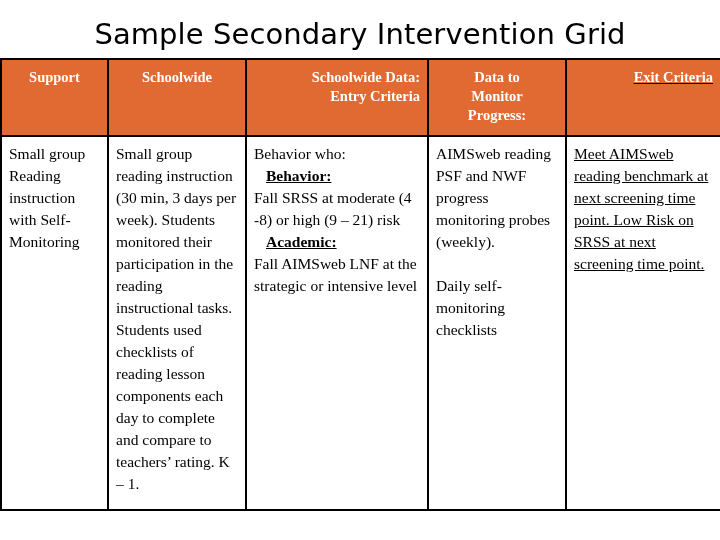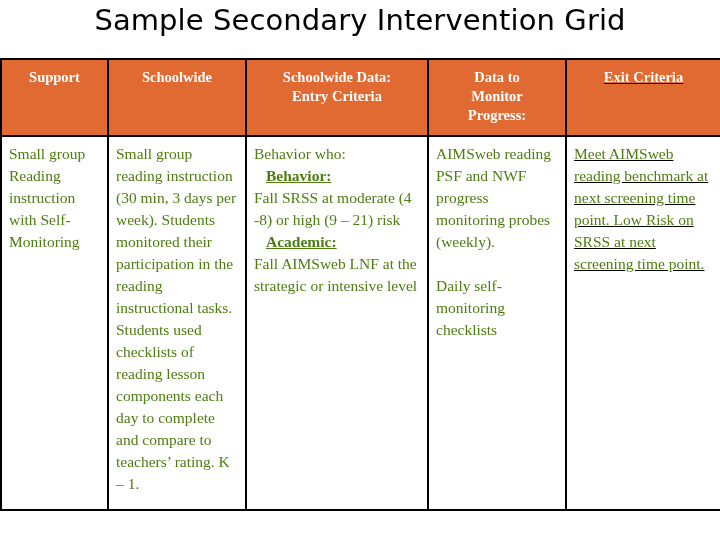--- a/index.html
+++ b/index.html
@@ -15,21 +15,21 @@
   }
   .page {
     position: relative;
     width: 720px;
     height: 540px;
     background: #ffffff;
   }
   .slide-title {
     position: absolute;
     left: 0;
-    top: 2px;
+    top: 16px;
     width: 720px;
     text-align: center;
     font-family: "DejaVu Sans", "Liberation Sans", sans-serif;
     font-size: 29px;
     line-height: 36px;
     font-weight: 400;
     color: #000000;
     letter-spacing: 0.1px;
     white-space: nowrap;
   }
@@ -75,31 +75,31 @@
   }
   .head-inner {
     color: #FFFFFF;
     font-family: "Liberation Serif", "DejaVu Serif", serif;
     font-weight: bold;
     font-size: 14.5px;
     line-height: 19px;
     padding: 8px 7px 0 7px;
   }
   .head-center .head-inner { text-align: center; }
-  .head-left .head-inner { text-align: center; }
+  .head-left .head-inner { text-align: right; }
 
   tr.body-row td {
     height: 372px;
     background: #ffffff;
   }
   .cell-inner {
     font-family: "Liberation Serif", "DejaVu Serif", serif;
     font-size: 15.5px;
     line-height: 22px;
-    color: #4d7c0f;
+    color: #000000;
     padding: 6px 7px 4px 7px;
     text-align: left;
   }
   .cell-inner .lbl {
     font-weight: bold;
     text-decoration: underline;
     margin-left: 12px;
   }
   .cell-inner .blank-line {
     display: block;

